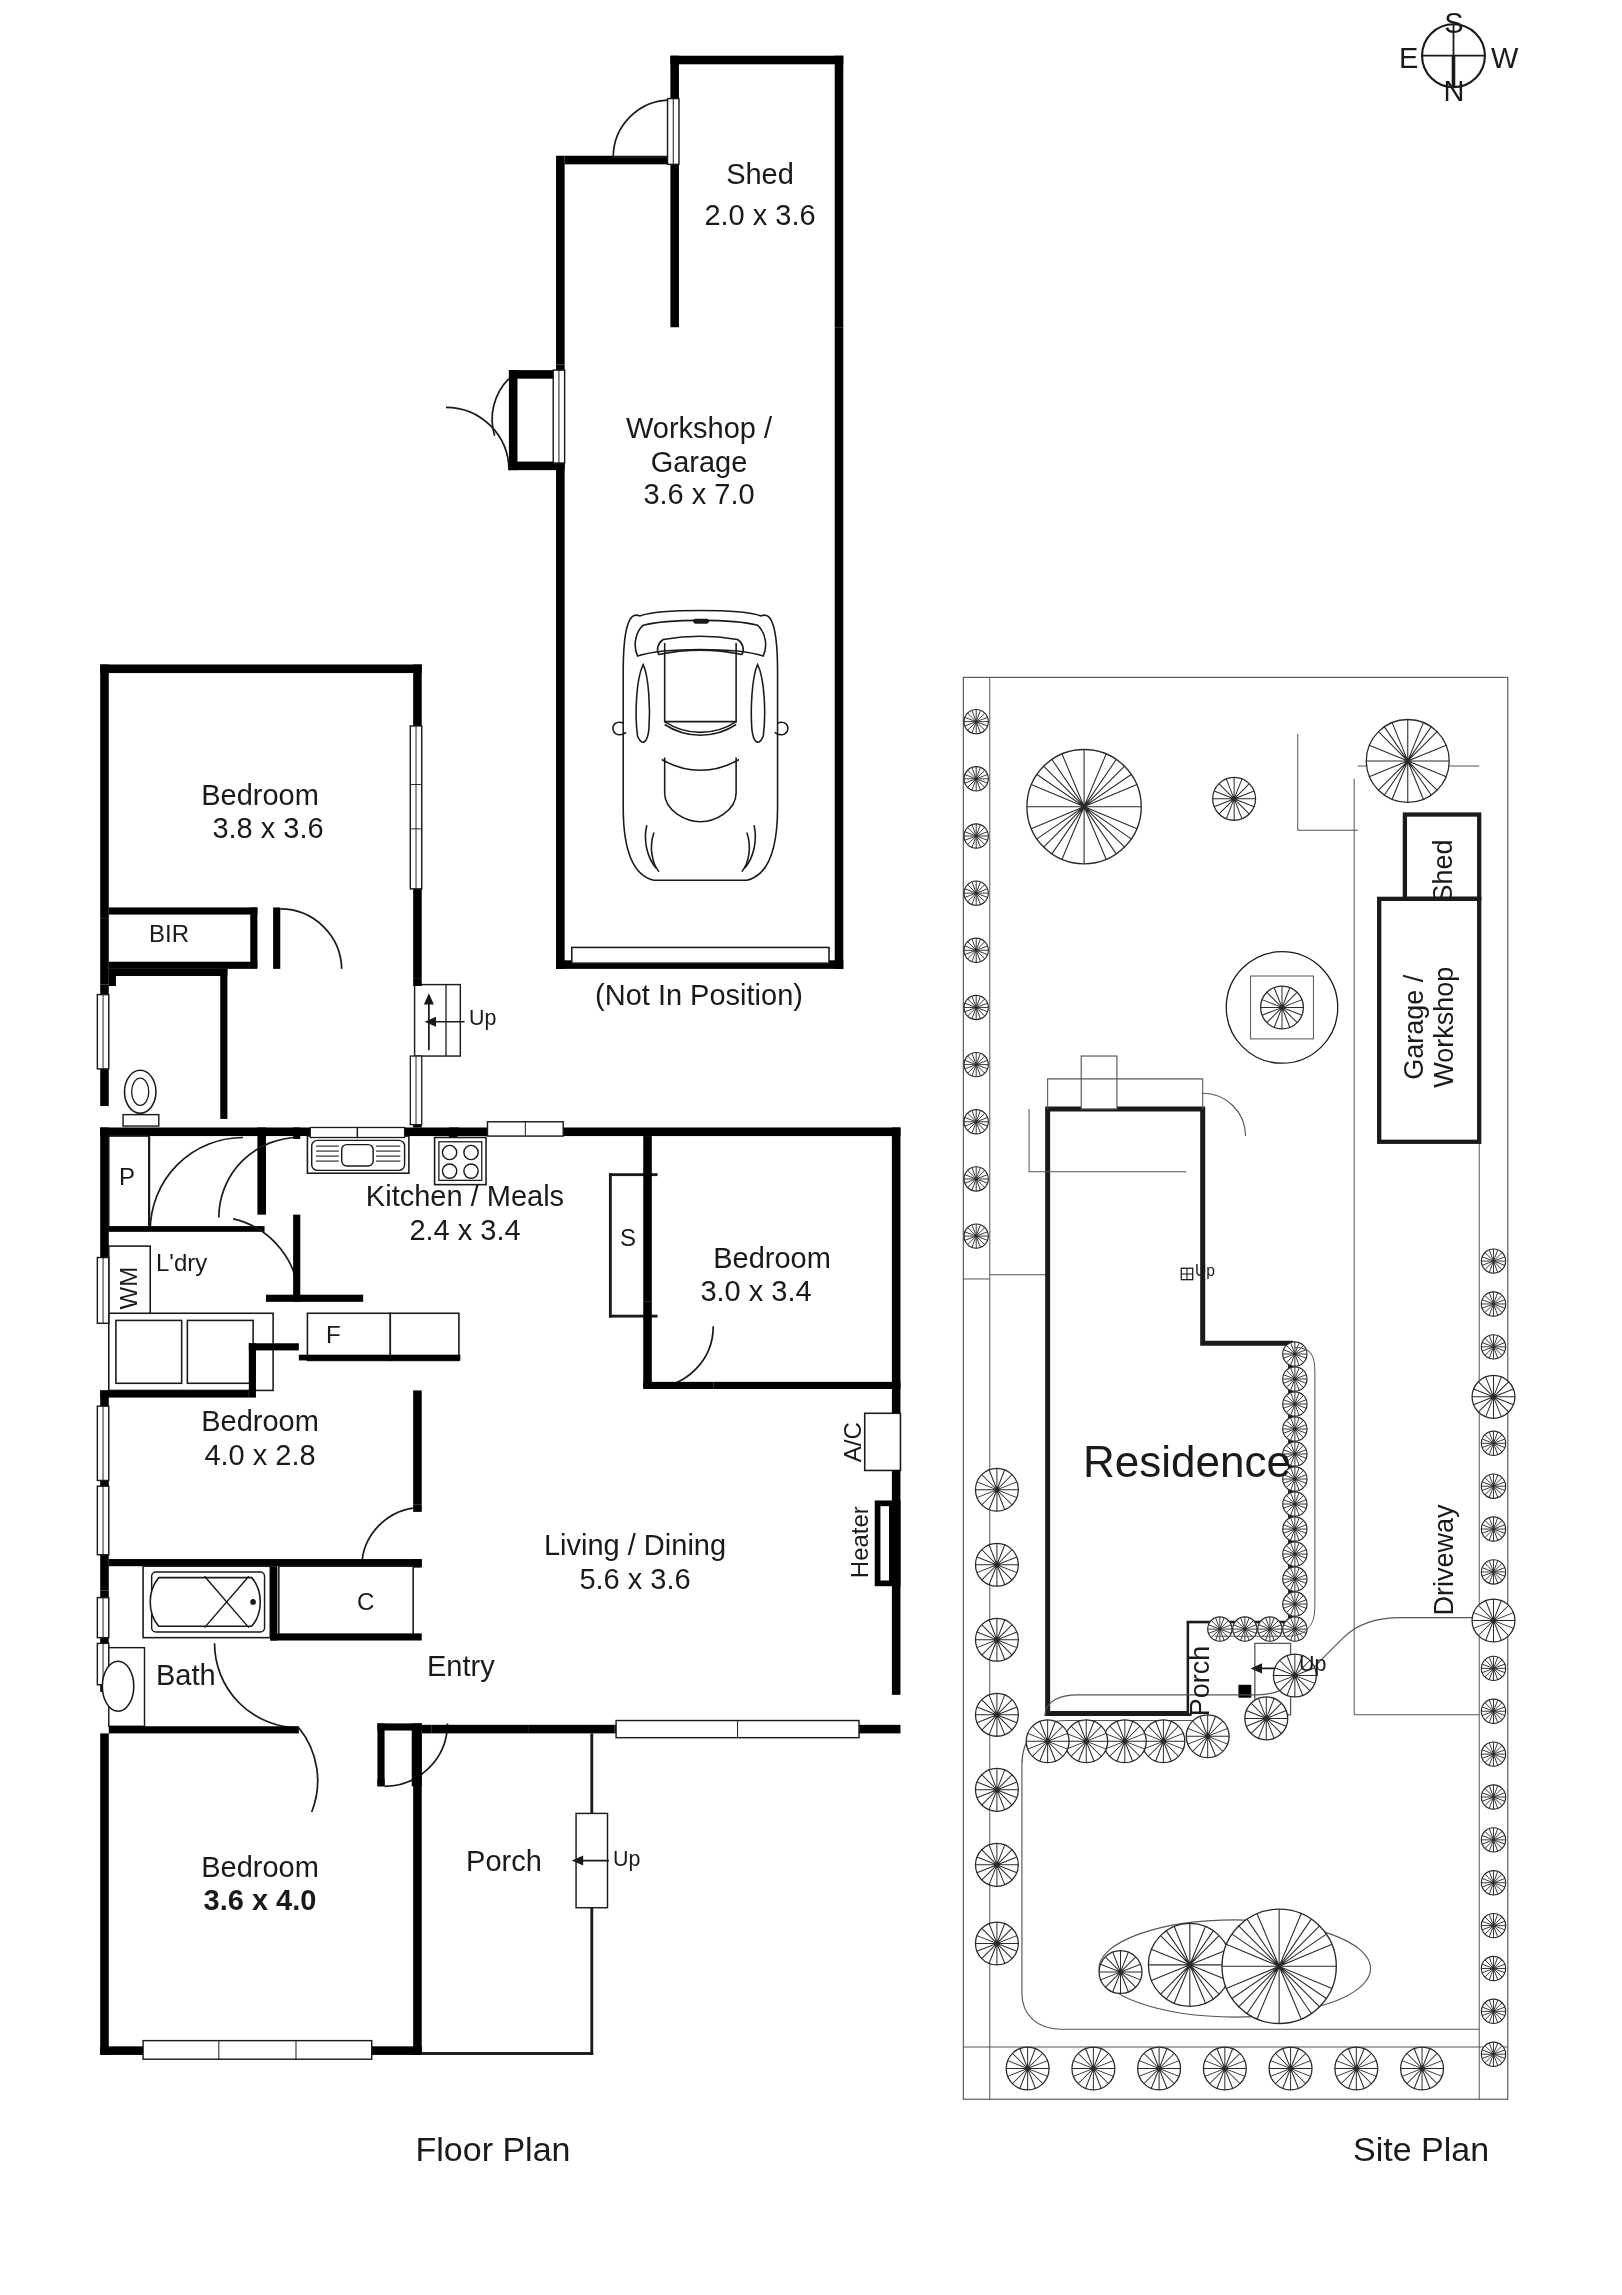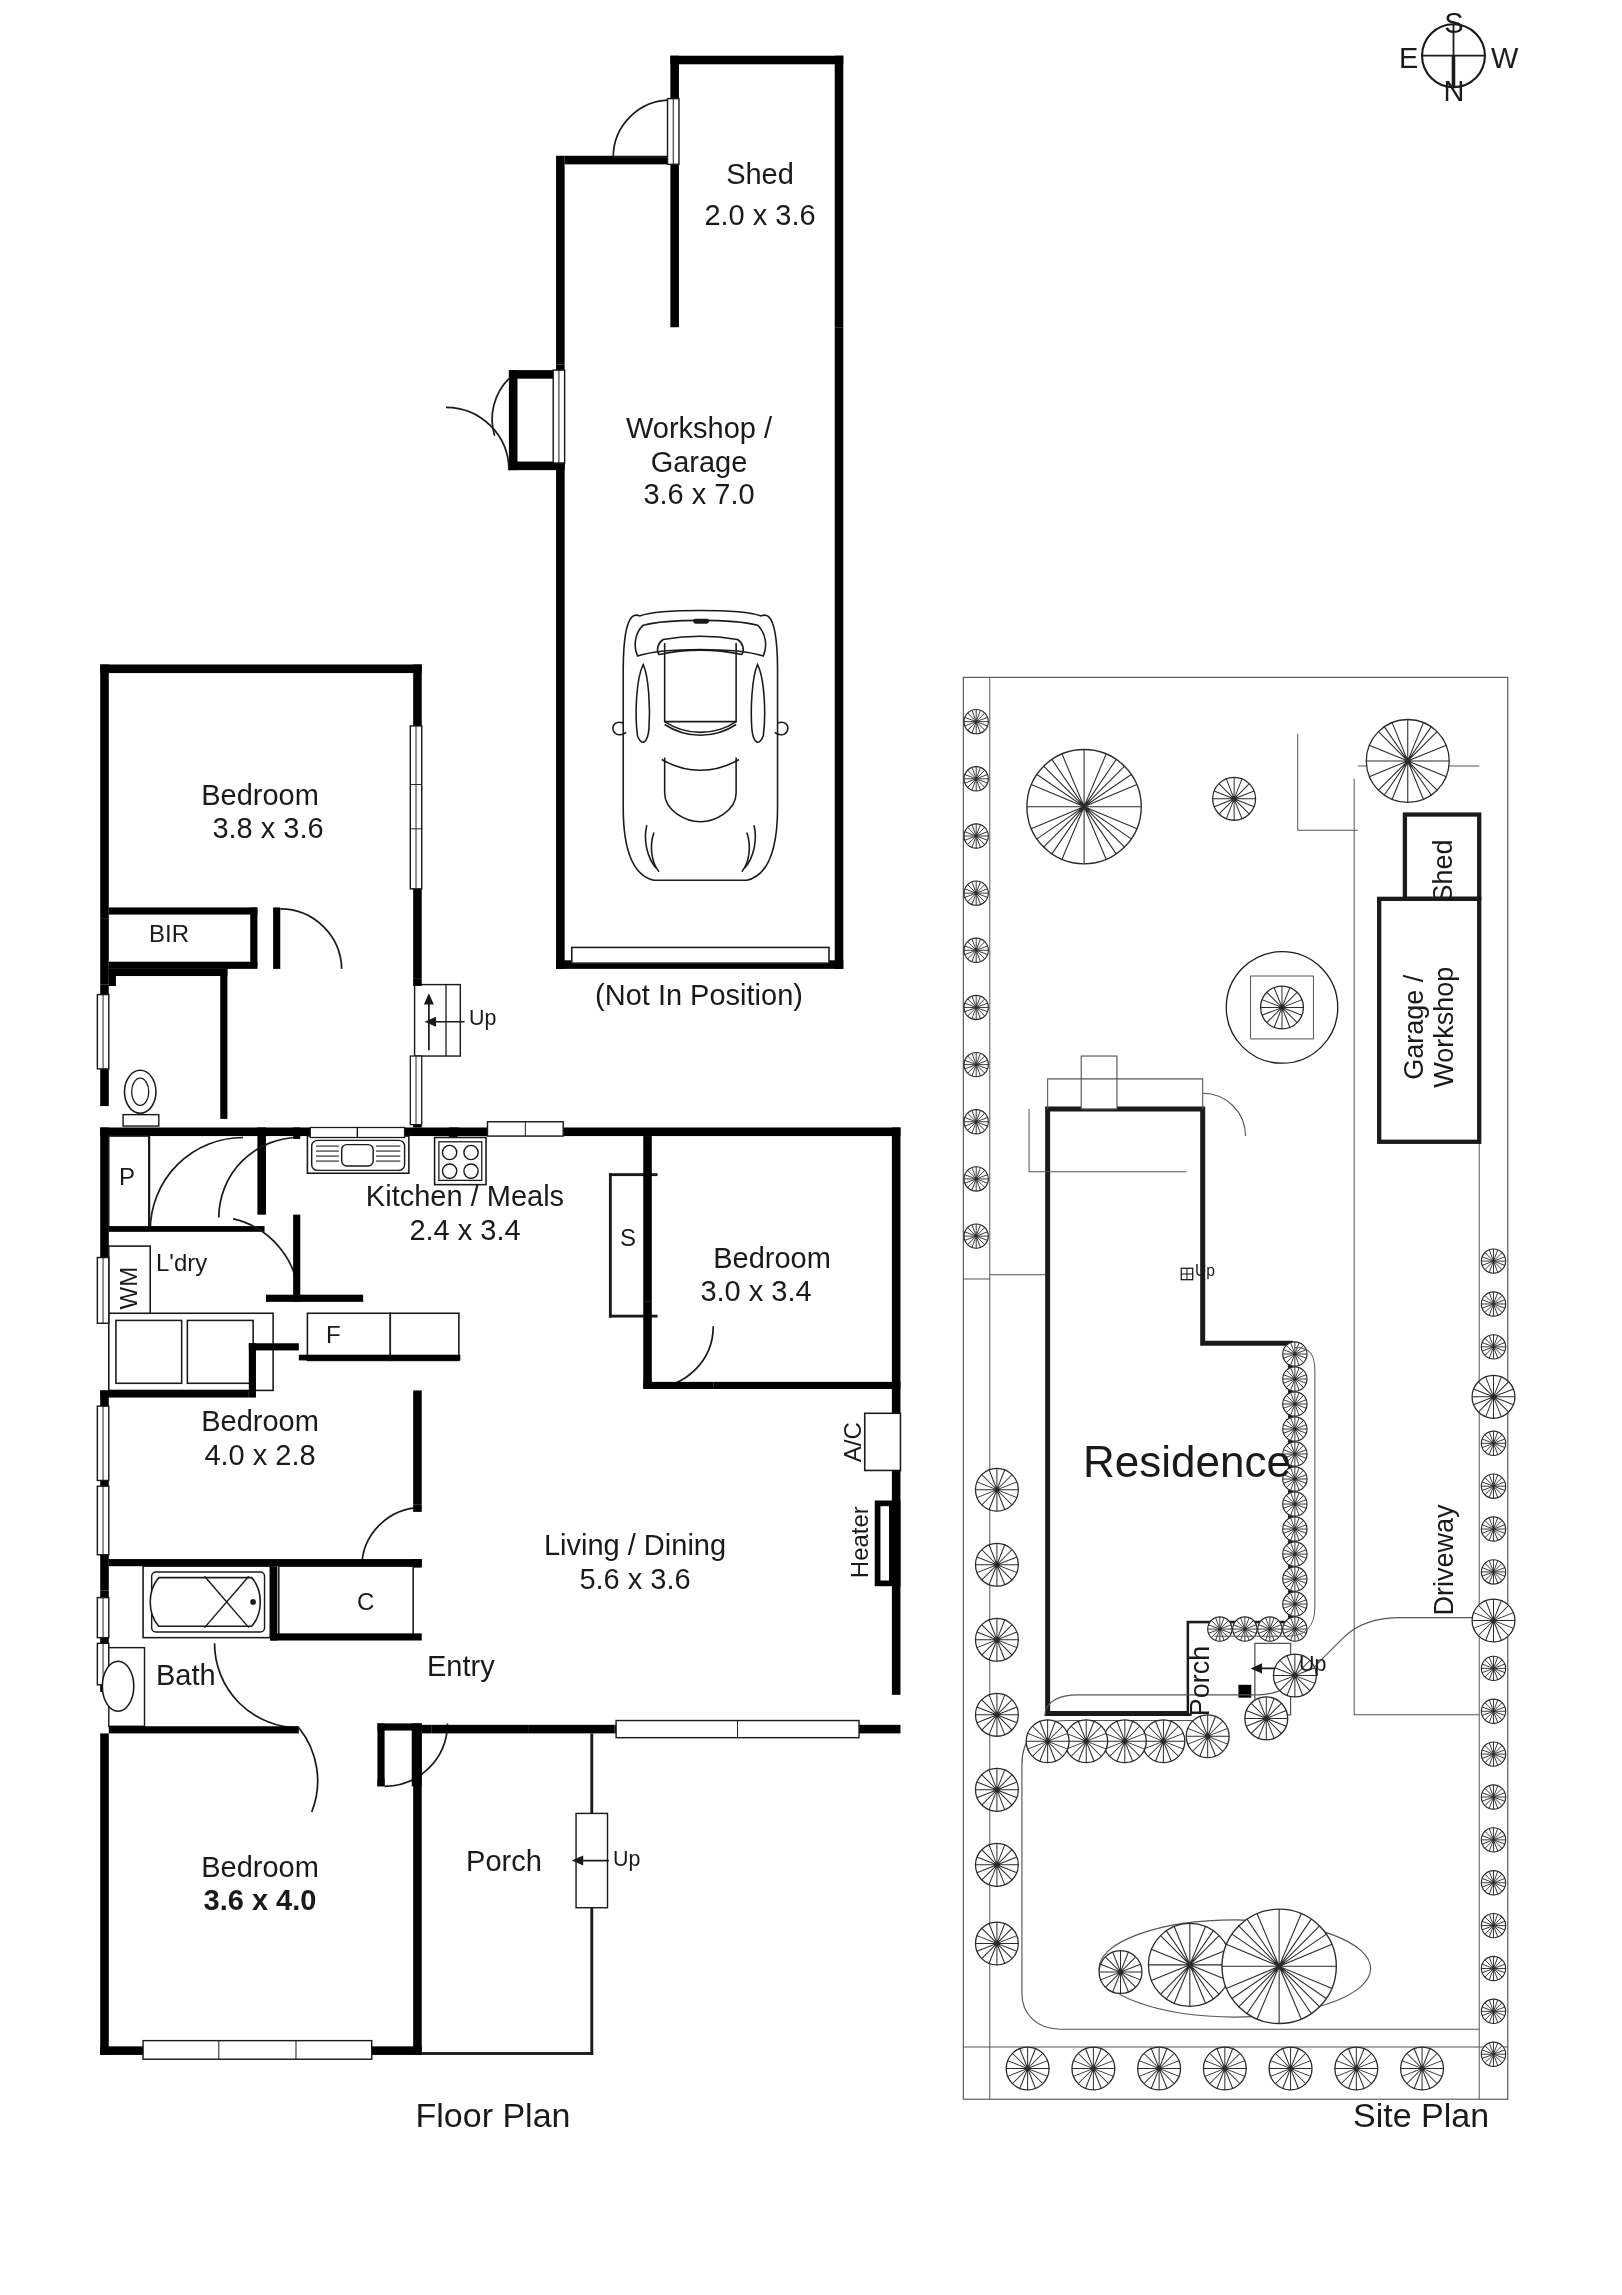--- a/index.html
+++ b/index.html
@@ -4,21 +4,21 @@
 <style>
   html,body{margin:0;padding:0;background:#ffffff;}
   body{font-family:"Liberation Sans", sans-serif;color:#1a1a1a;}
   #page{position:relative;width:1623px;height:2295px;background:#fff;overflow:hidden;}
   svg{display:block;}
   .lbl{position:absolute;font-family:"Liberation Sans", sans-serif;color:#1a1a1a;white-space:pre;line-height:1.18;}
   .ctr{text-align:center;transform:translateX(-50%);}
   .room{font-size:29px;}
   .small{font-size:24px;}
   .tiny{font-size:21.4px;}
-  .plan-title{font-size:34px;}
+  .plan-title{font-size:34px;margin-top:34px;}
   .compass-l{font-size:29px;}
   .rot90{transform:translateX(-50%) rotate(-90deg);}
 </style>
 </head>
 <body>
 
 <div id="page">
 
   <svg width="1623" height="2295" viewBox="0 0 2271 3212">
     <defs>

